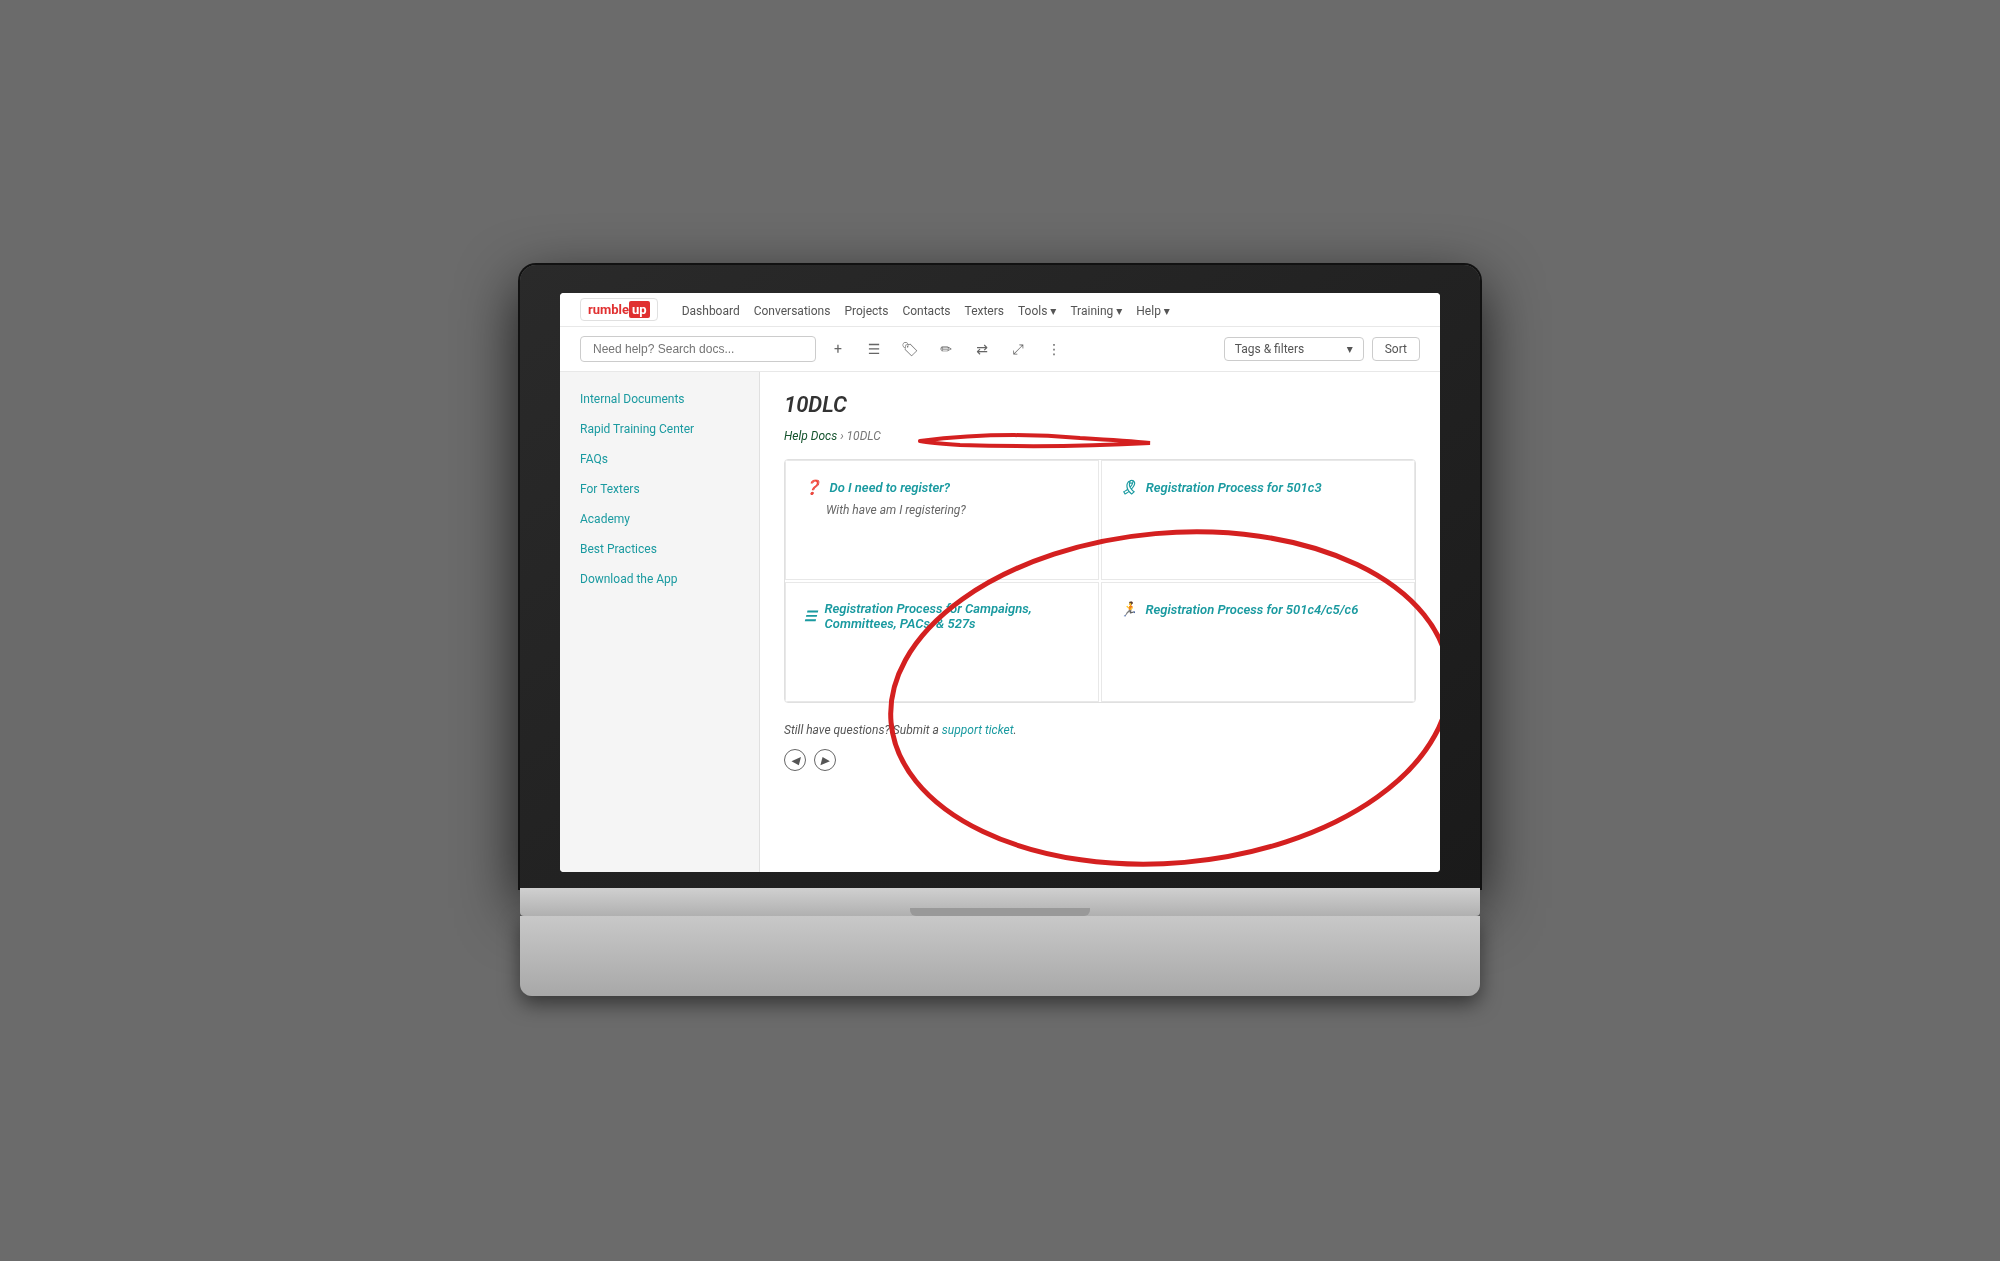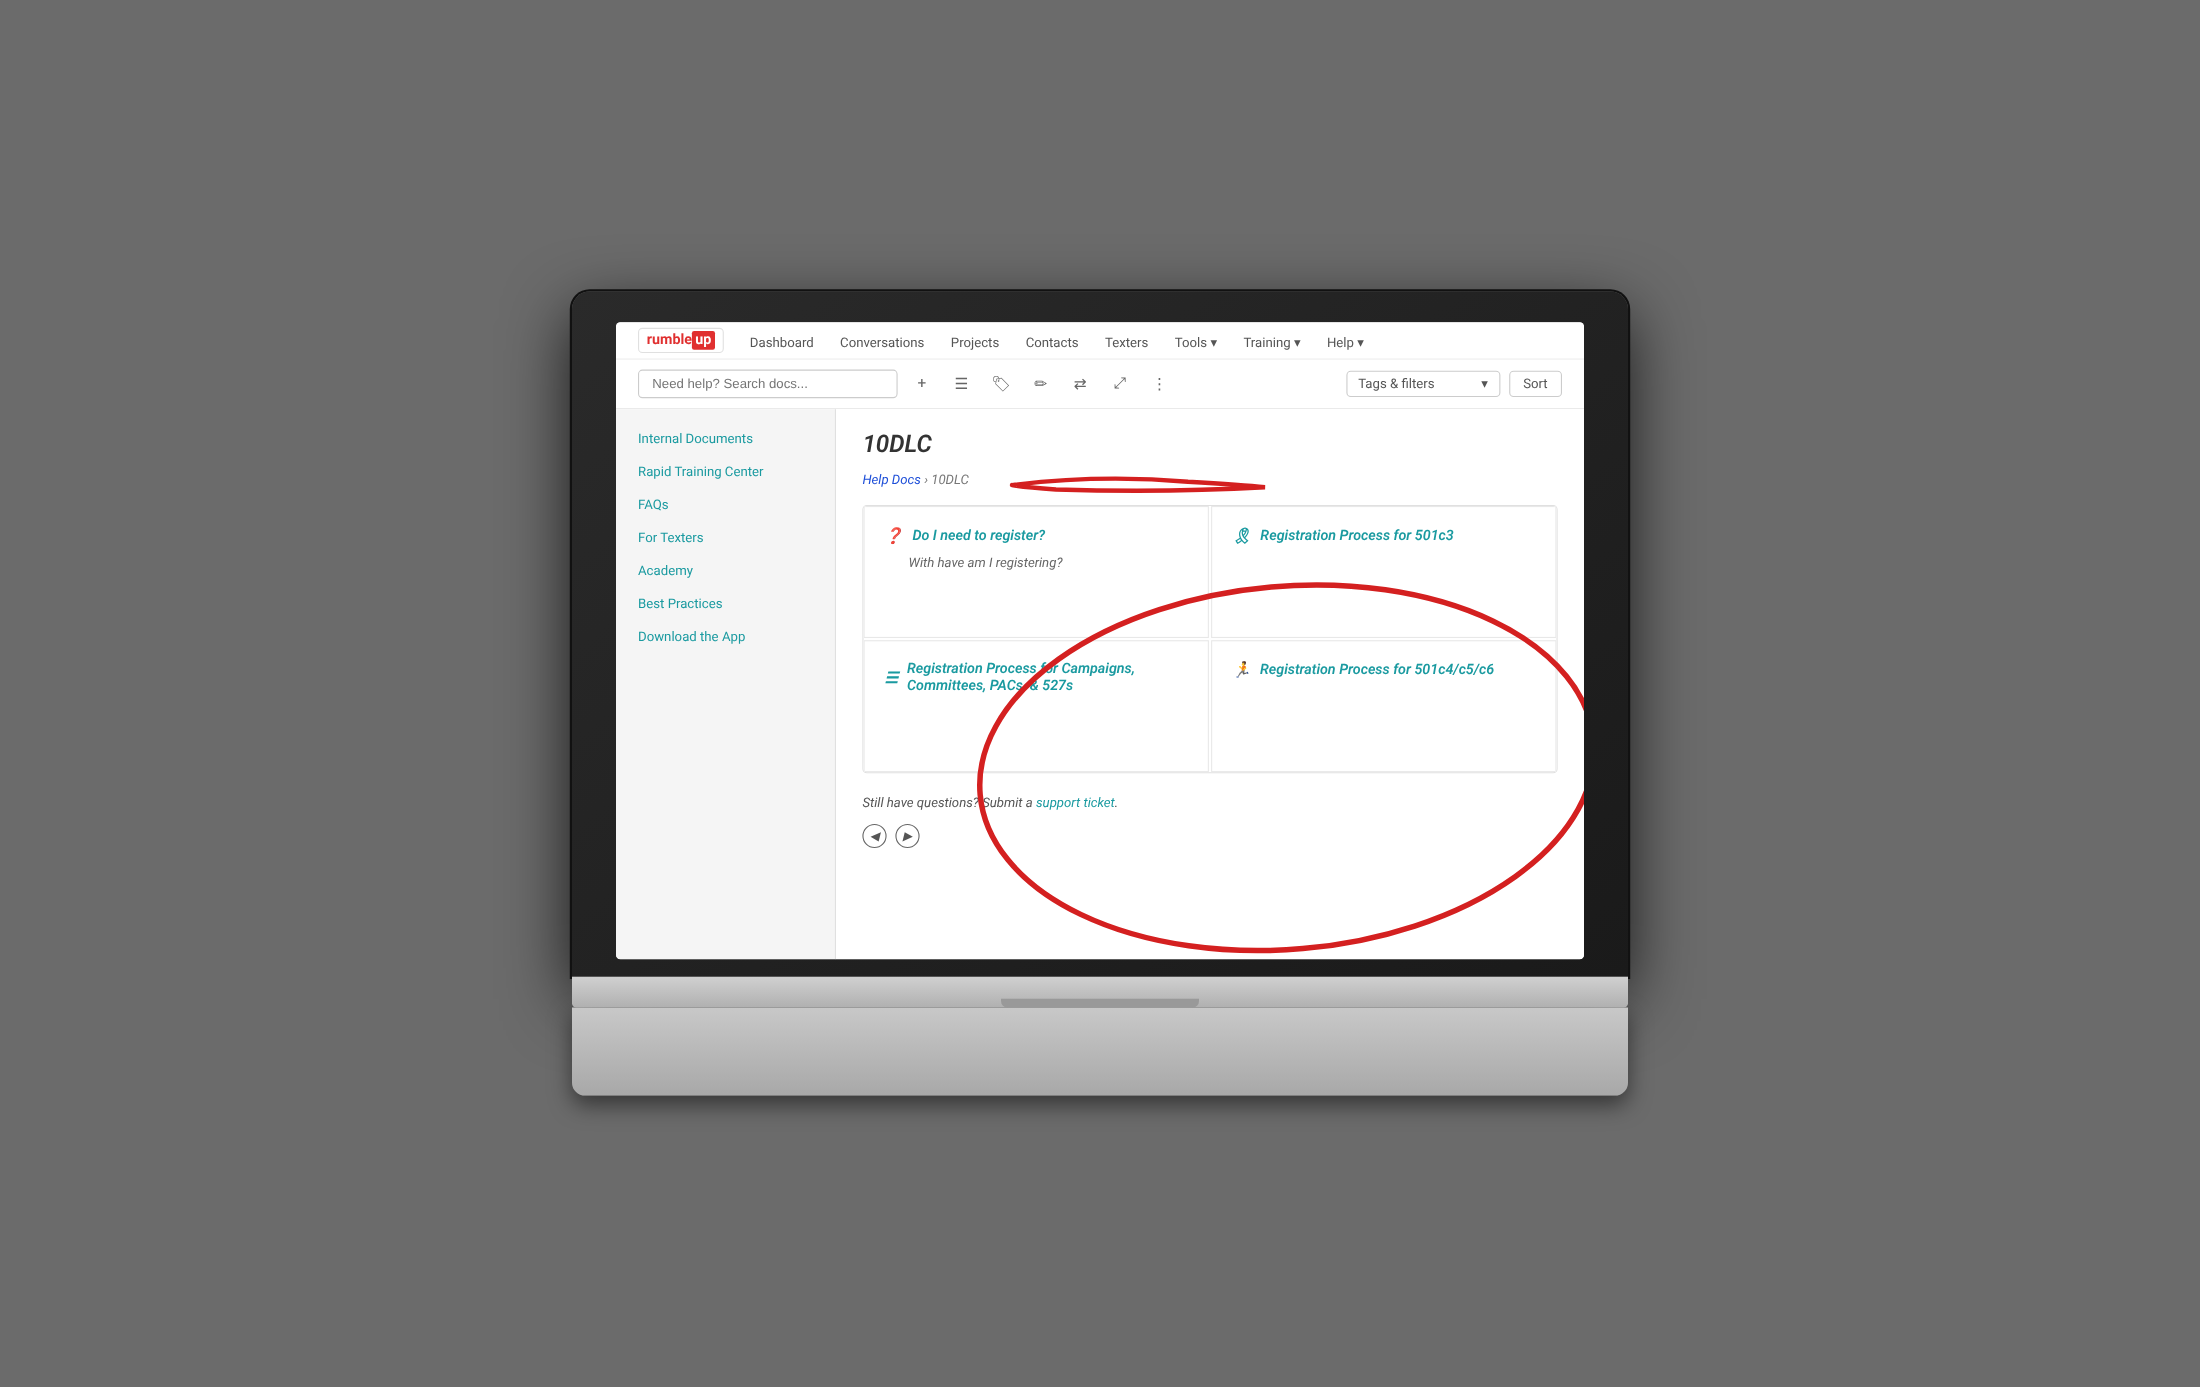--- a/index.html
+++ b/index.html
@@ -71,21 +71,21 @@
       border-radius: 4px;
       padding: 3px 7px;
       font-size: 13px;
       font-weight: 700;
       color: #333;
     }
     .nav-logo span { color: #e03030; }
 
     .nav-links {
       display: flex;
-      gap: 24px;
+      gap: 14px;
       list-style: none;
     }
     .nav-links a {
       font-size: 12px;
       color: #555;
       text-decoration: none;
     }
 
     .toolbar {
       background: #fff;
@@ -176,21 +176,21 @@
       font-weight: 600;
       color: #333;
       margin-bottom: 12px;
     }
 
     .breadcrumb {
       font-size: 12px;
       margin-bottom: 16px;
       color: #555;
     }
-    .breadcrumb a { color: #1d4ed8; text-decoration: none; }
+    .breadcrumb a { color: #14532d; text-decoration: none; }
     .breadcrumb span { color: #777; }
 
     .cards-grid {
       display: grid;
       grid-template-columns: 1fr 1fr;
       gap: 2px;
       border: 1px solid #e0e0e0;
       border-radius: 4px;
       overflow: hidden;
       margin-bottom: 20px;

